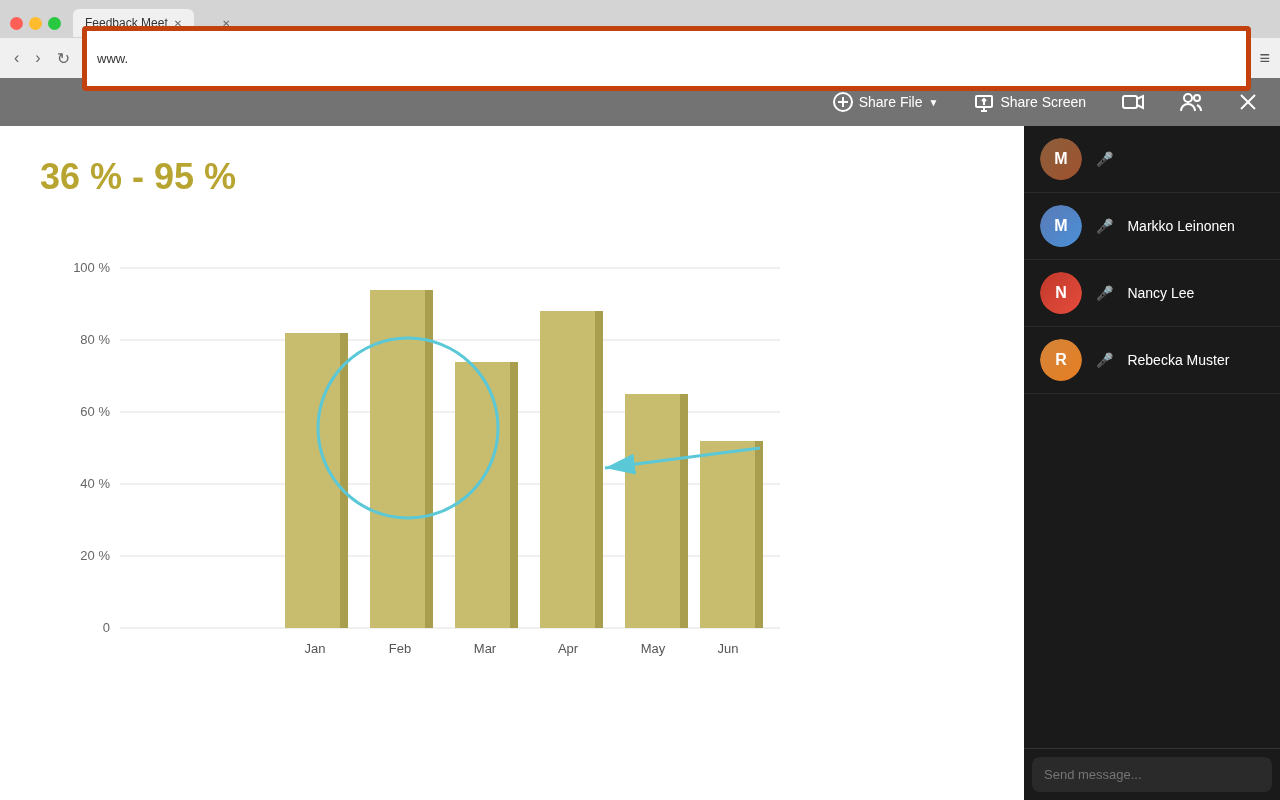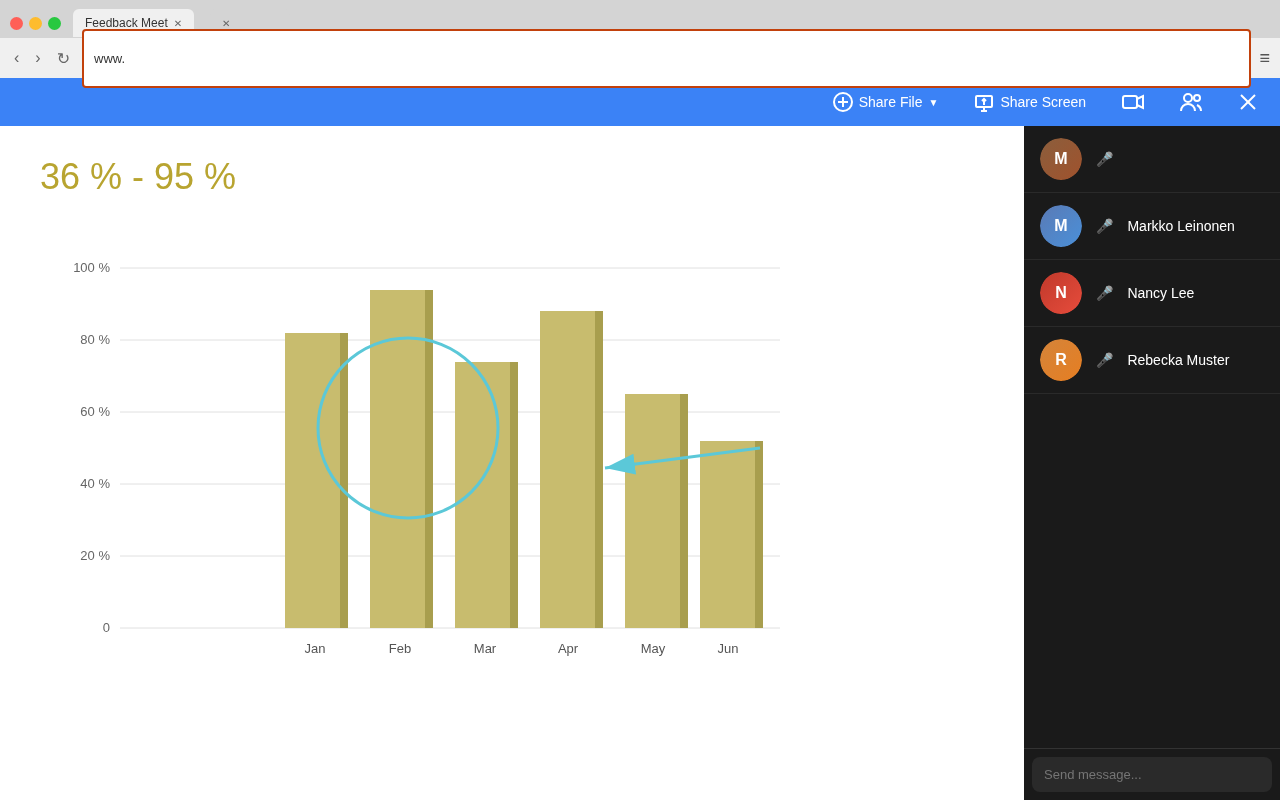--- a/index.html
+++ b/index.html
@@ -13,33 +13,33 @@
     .tl-red { background: #ff5f57; }
     .tl-yellow { background: #febc2e; }
     .tl-green { background: #28c840; }
     .tabs { display: flex; align-items: flex-start; gap: 16px; }
     .tab { display: flex; align-items: center; padding: 5px 12px; border-radius: 6px 6px 0 0; font-size: 12px; color: #333; gap: 6px; background: #e8e8e8; height: 28px; }
     .tab.active { background: #f0f0f0; }
     .tab-close { font-size: 10px; color: #666; cursor: pointer; }
     .tab-empty { display: flex; align-items: center; padding: 5px 12px; border-radius: 6px 6px 0 0; background: #d4d4d4; height: 28px; width: 80px; }
     .nav-bar { display: flex; align-items: center; padding: 6px 10px; background: #f0f0f0; height: 40px; gap: 8px; }
     .nav-btn { background: none; border: none; font-size: 16px; color: #666; cursor: pointer; padding: 2px 4px; }
-    .address-bar { flex: 1; background: white; border: 2px solid #c2410c; border-radius: 4px; padding: 20px 10px; font-size: 13px; color: #333; }
+    .address-bar { flex: 1; background: white; border: 5px solid #c2410c; border-radius: 4px; padding: 20px 10px; font-size: 13px; color: #333; }
     .menu-icon { font-size: 18px; color: #555; cursor: pointer; }
 
     
-    .app-header { background: #3b82f6; height: 48px; display: flex; align-items: center; justify-content: flex-end; padding: 3px 12px; gap: 16px; }
+    .app-header { background: #737373; height: 48px; display: flex; align-items: center; justify-content: flex-end; padding: 3px 12px; gap: 16px; }
     .header-btn { display: flex; align-items: center; gap: 6px; color: white; font-size: 14px; cursor: pointer; background: none; border: none; padding: 6px 10px; }
 
     
     .main-layout { display: flex; height: calc(800px - 38px - 40px - 48px); }
 
     
     .content-area { flex: 1; background: white; padding: 30px 40px; position: relative; overflow: hidden; }
-    .chart-title { color: #b8a430; font-size: 36px; font-weight: normal; margin-bottom: 30px; }
+    .chart-title { color: #b8a430; font-size: 36px; font-weight: bold; margin-bottom: 30px; }
 
     
     .sidebar { width: 256px; background: #1a1a1a; display: flex; flex-direction: column; }
     .invite-btn { display: flex; align-items: center; gap: 8px; padding: 14px 16px; color: white; font-size: 16px; border-bottom: 1px solid #333; cursor: pointer; }
     .participants-list { flex: 1; overflow-y: auto; }
     .participant { display: flex; align-items: center; gap: 10px; padding: 12px 16px; border-bottom: 1px solid #2a2a2a; }
     .participant-avatar { width: 42px; height: 42px; border-radius: 50%; overflow: hidden; flex-shrink: 0; }
     .avatar-img { width: 100%; height: 100%; border-radius: 50%; display: flex; align-items: center; justify-content: center; font-size: 16px; font-weight: bold; color: white; }
     .mic-icon { color: #aaa; font-size: 14px; margin: 0 4px; }
     .participant-name { color: white; font-size: 14px; }

